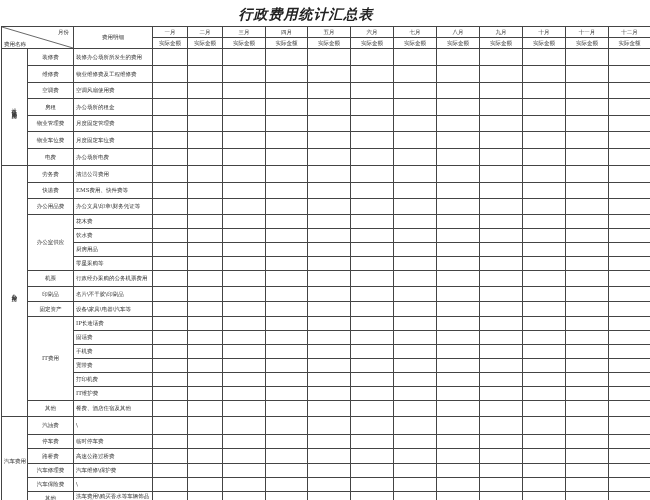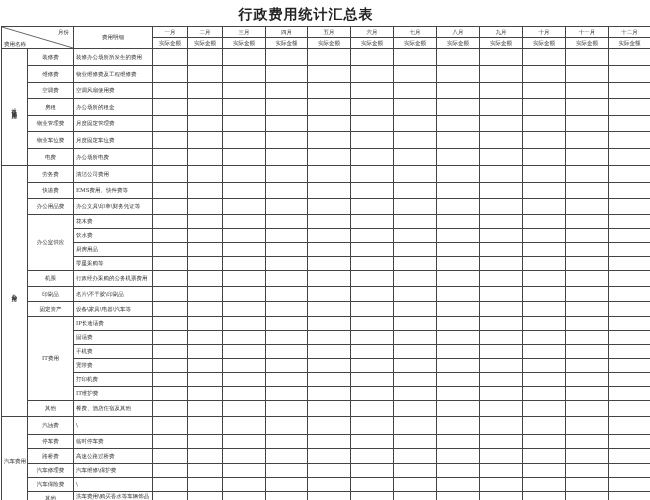--- a/index.html
+++ b/index.html
@@ -1,19 +1,19 @@
 <!DOCTYPE html>
 <html><head>
 <meta charset="utf-8">
 <style>
   html, body { margin:0; padding:0; background:#ffffff; }
   body { width:650px; height:500px; overflow:hidden; position:relative;
          font-family:"DejaVu Serif","Liberation Serif",serif; color:#333; }
   .title { position:absolute; left:0; width:536px; top:6px; text-align:center;
-           font-size:14px; font-weight:bold; color:#222; letter-spacing:1px; }
+           font-size:14px; font-weight:bold; color:#222; letter-spacing:1px;font-style:italic; }
   .title span { position:relative; left:38px; }
   table.sheet { position:absolute; left:1px; top:26px; border-collapse:collapse;
                 table-layout:fixed; width:647px; }
   table.sheet td { border:1px solid #444; padding:0 2px; font-size:5.5px; line-height:6.5px;
                    overflow:hidden; white-space:nowrap; color:#333; }
   table.sheet { border:1.5px solid #333; }
   .c { text-align:center; }
   .l { text-align:left; }
   .hdr { height:11px; }
   .cat { text-align:center; white-space:normal; }

